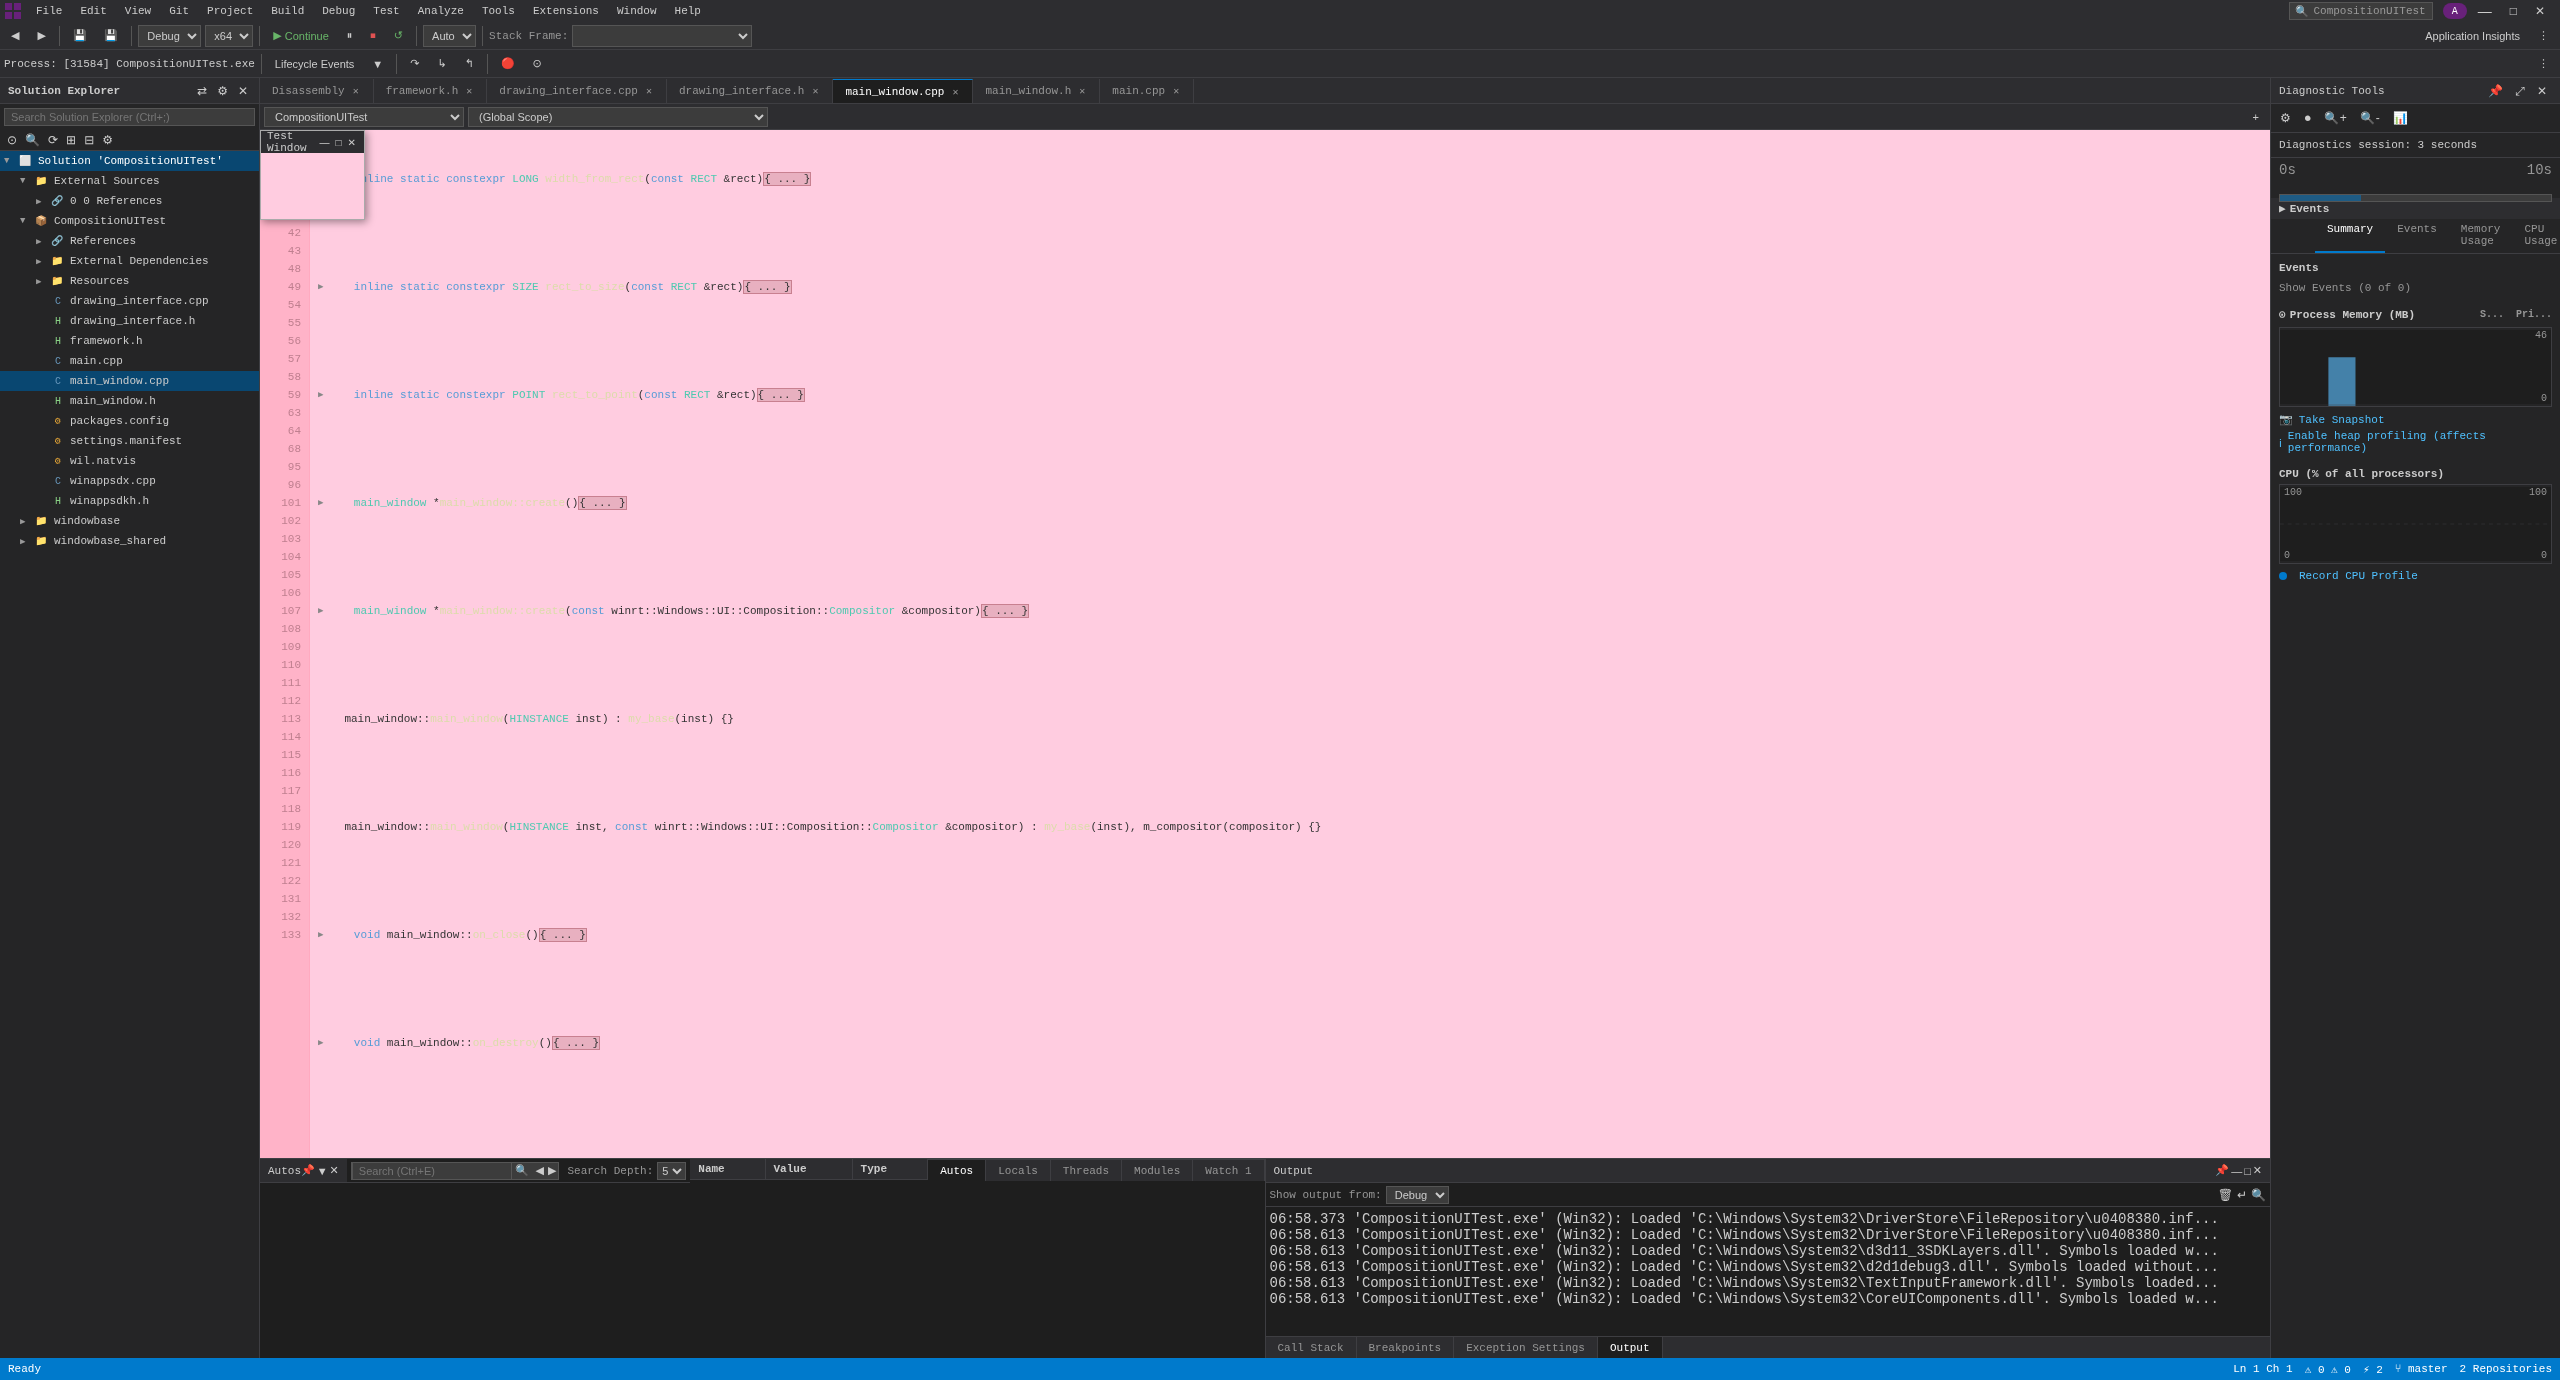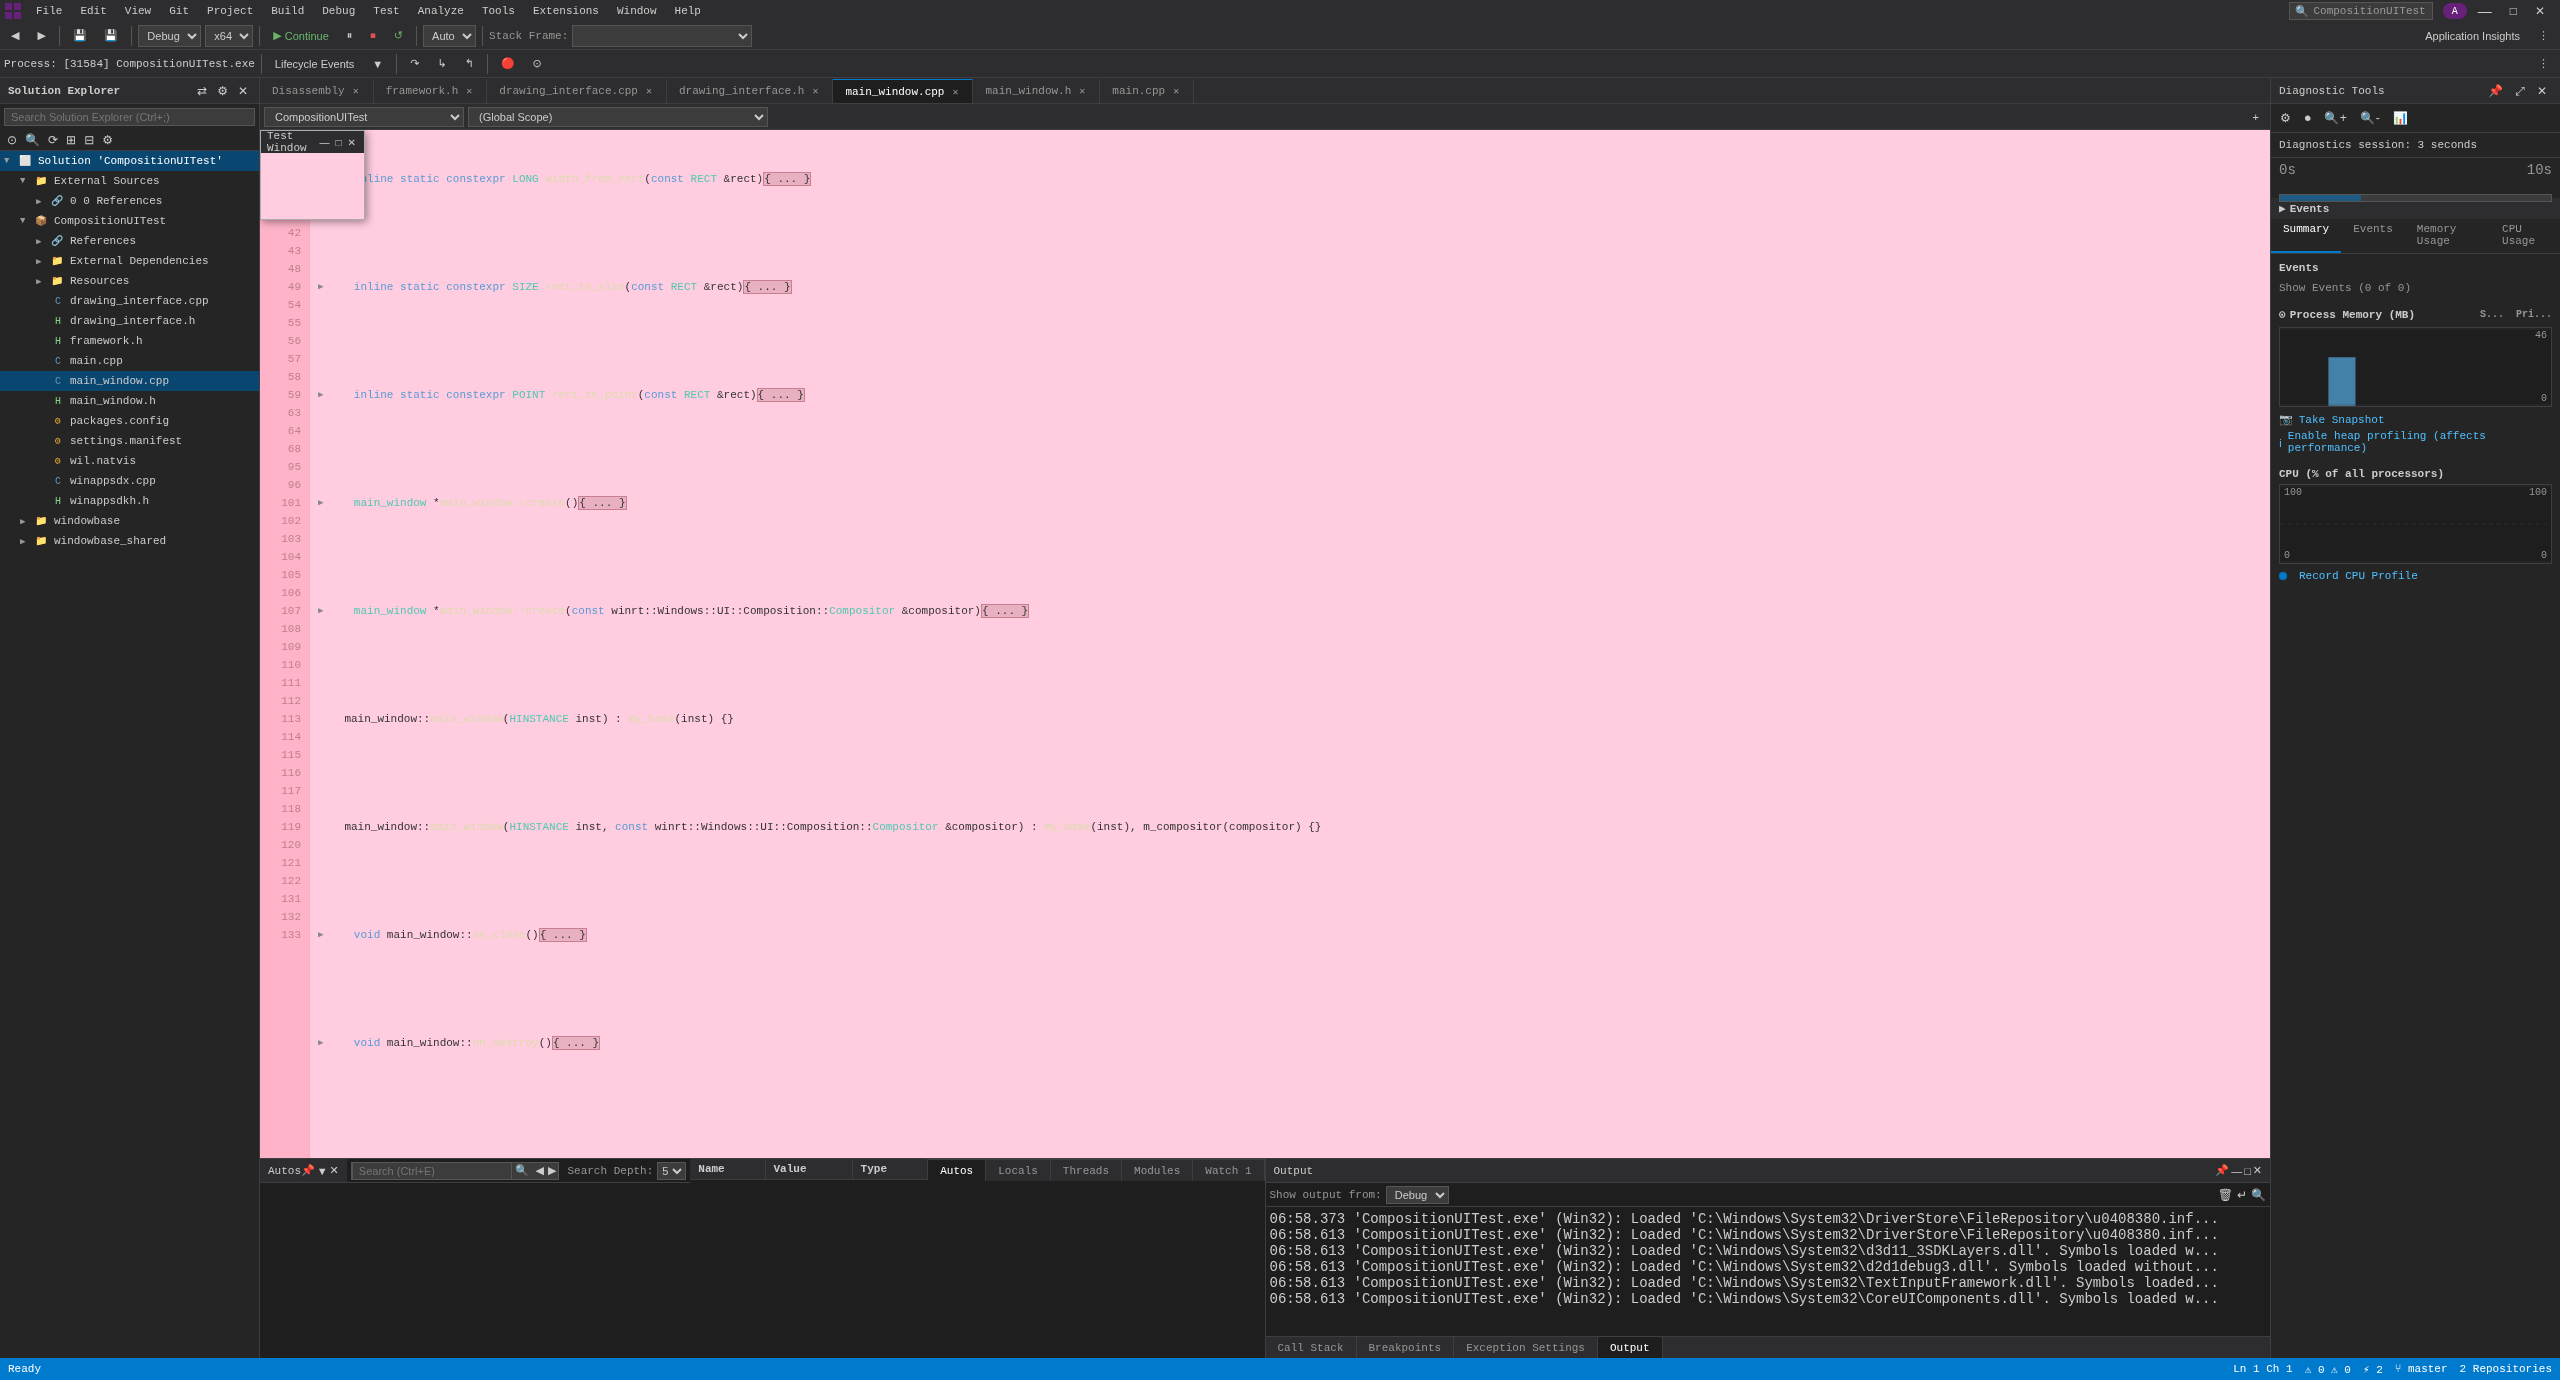--- a/index.html
+++ b/index.html
@@ -352,20 +352,21 @@
       color: #cccccc;
       font-weight: bold;
       cursor: pointer;
       display: flex;
       align-items: center;
       gap: 4px;
     }
     .diag-tabs {
       display: flex;
       border-bottom: 1px solid #3e3e42;
+      padding-left: 44px;
     }
     .diag-tab {
       padding: 4px 12px;
       font-size: 11px;
       color: #969696;
       cursor: pointer;
       border-bottom: 2px solid transparent;
     }
     .diag-tab.active {
       color: #ffffff;

